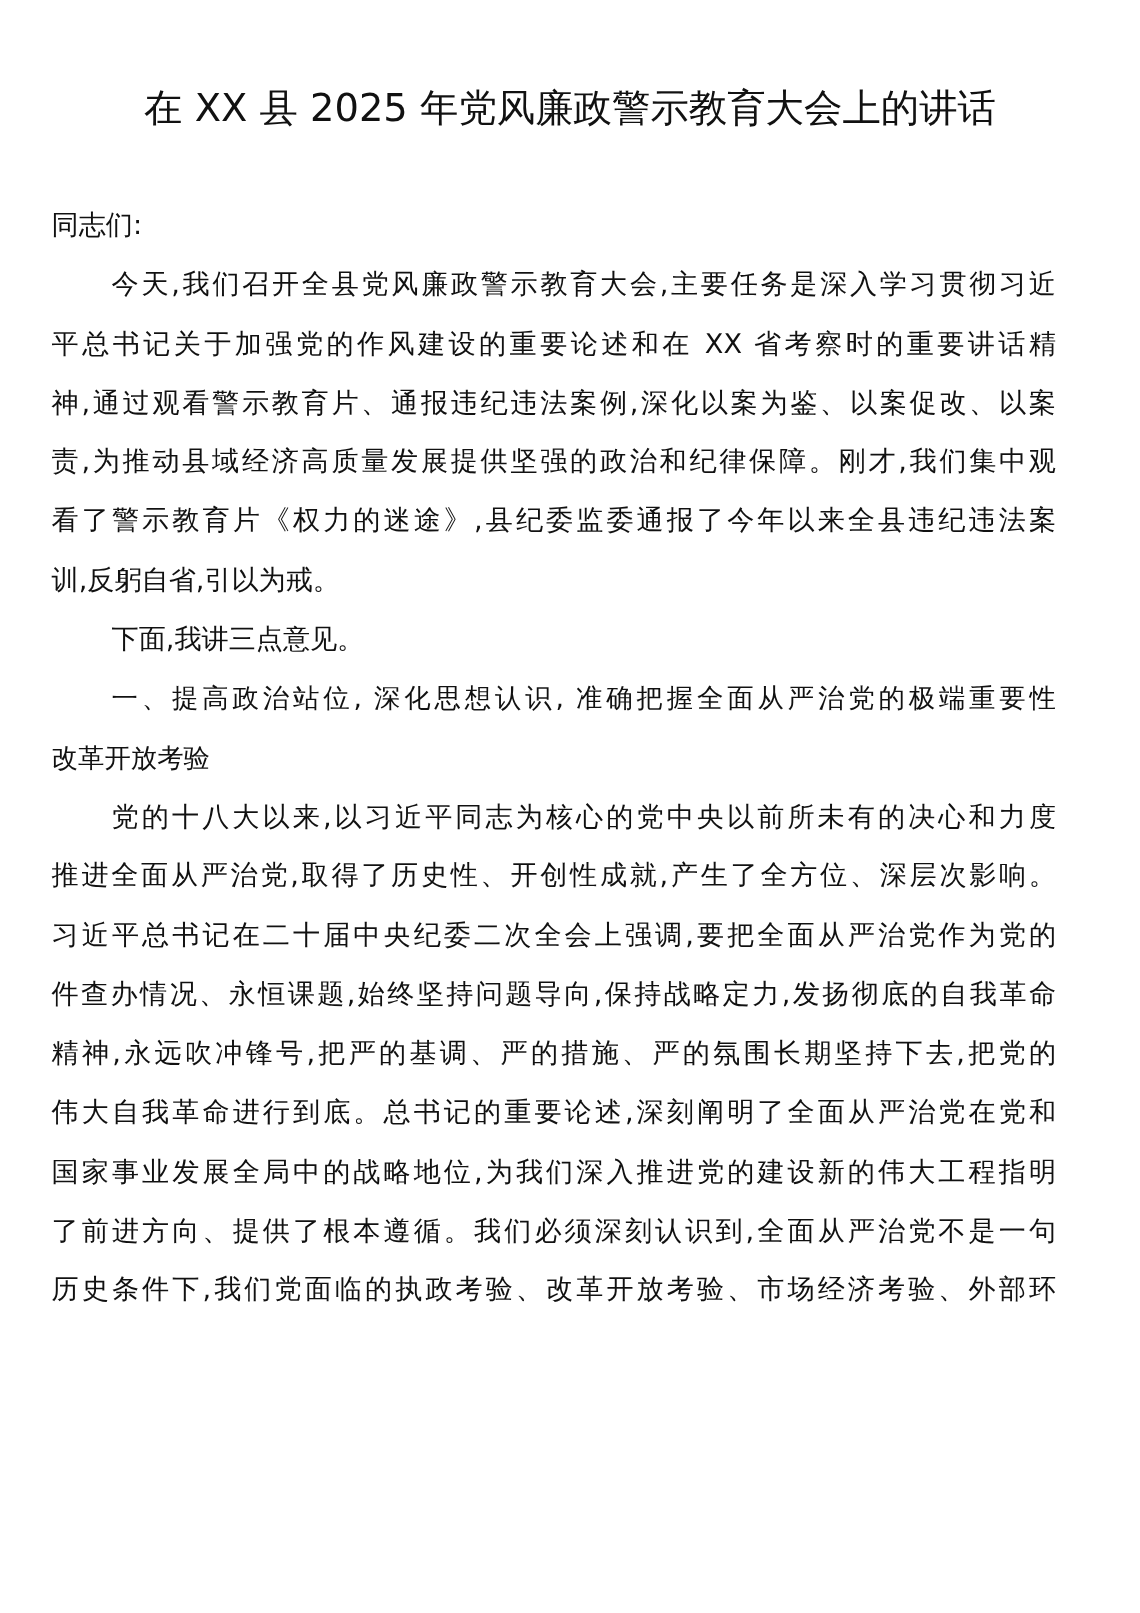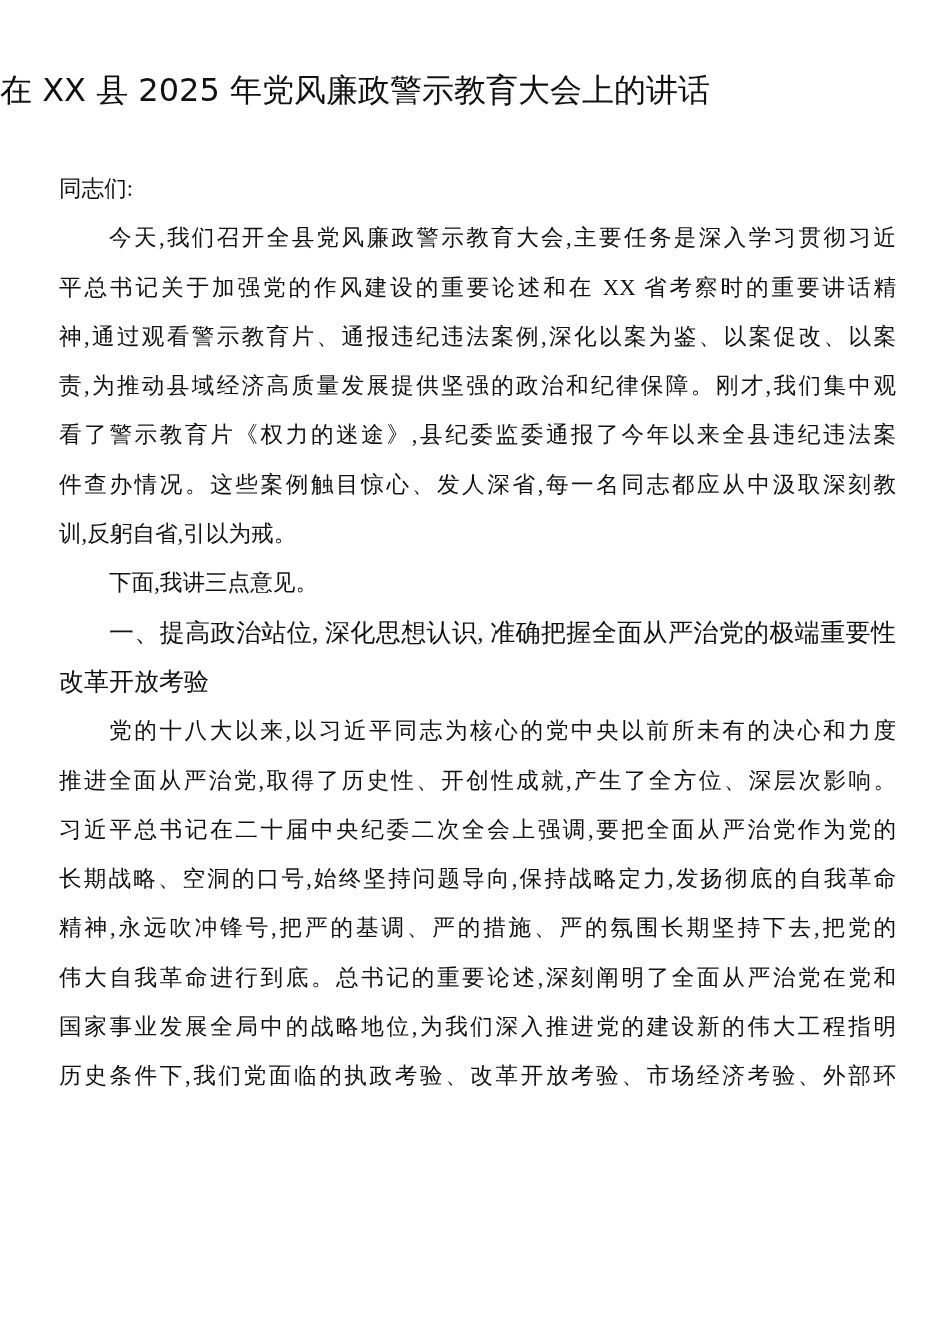--- a/index.html
+++ b/index.html
@@ -20,76 +20,76 @@
       left: 0; top: 0;
       width: 950px;
       height: 1344px;
       background: #ffffff;
     }
     .title {
       position: absolute;
       left: 0;
       top: 66px;
       width: 950px;
+      text-align: center;
       font-size: 32px;
       line-height: 48px;
       letter-spacing: 0px;
       white-space: nowrap;
       color: #111;
     }
     .body-text {
       position: absolute;
-      left: 59px;
+      left: 43px;
       top: 164px;
       width: 837px;
-      font-family: Liberation Serif, serif;
     }
     .line {
       height: 49.3px;
       line-height: 49.3px;
       font-size: 22.6px;
       white-space: nowrap;
       text-align: justify;
       text-align-last: justify;
       color: #111;
     }
     .line.last {
       text-align-last: left;
     }
     .line.indent {
       padding-left: 50px;
     }
     .line.heading {
-      font-size: 25px;
+      font-size: 22px;
     }
   </style>
 </head>
 <body>
 
 <div class="page">
   <div class="title">在 XX 县 2025 年党风廉政警示教育大会上的讲话</div>
 
   <div class="body-text">
     <div class="line last">同志们:</div>
 
     <div class="line indent">今天,我们召开全县党风廉政警示教育大会,主要任务是深入学习贯彻习近</div>
     <div class="line">平总书记关于加强党的作风建设的重要论述和在 XX 省考察时的重要讲话精</div>
     <div class="line">神,通过观看警示教育片、通报违纪违法案例,深化以案为鉴、以案促改、以案</div>
     <div class="line">责,为推动县域经济高质量发展提供坚强的政治和纪律保障。刚才,我们集中观</div>
     <div class="line">看了警示教育片《权力的迷途》,县纪委监委通报了今年以来全县违纪违法案</div>
-    <div class="line">件查办情况。这些案例触目惊心、发人深省,每一名同志都应从中汲取深刻教</div>
     <div class="line last">训,反躬自省,引以为戒。</div>
 
     <div class="line indent last">下面,我讲三点意见。</div>
 
     <div class="line indent heading">一、提高政治站位, 深化思想认识, 准确把握全面从严治党的极端重要性</div>
     <div class="line last heading">改革开放考验</div>
 
     <div class="line indent">党的十八大以来,以习近平同志为核心的党中央以前所未有的决心和力度</div>
     <div class="line">推进全面从严治党,取得了历史性、开创性成就,产生了全方位、深层次影响。</div>
     <div class="line">习近平总书记在二十届中央纪委二次全会上强调,要把全面从严治党作为党的</div>
-    <div class="line">长期战略、空洞的口号,始终坚持问题导向,保持战略定力,发扬彻底的自我革命</div>
+    <div class="line">件查办情况、永恒课题,始终坚持问题导向,保持战略定力,发扬彻底的自我革命</div>
     <div class="line">精神,永远吹冲锋号,把严的基调、严的措施、严的氛围长期坚持下去,把党的</div>
     <div class="line">伟大自我革命进行到底。总书记的重要论述,深刻阐明了全面从严治党在党和</div>
     <div class="line">国家事业发展全局中的战略地位,为我们深入推进党的建设新的伟大工程指明</div>
+    <div class="line">了前进方向、提供了根本遵循。我们必须深刻认识到,全面从严治党不是一句</div>
     <div class="line">历史条件下,我们党面临的执政考验、改革开放考验、市场经济考验、外部环</div>
   </div>
 </div>
 
 </body></html>

